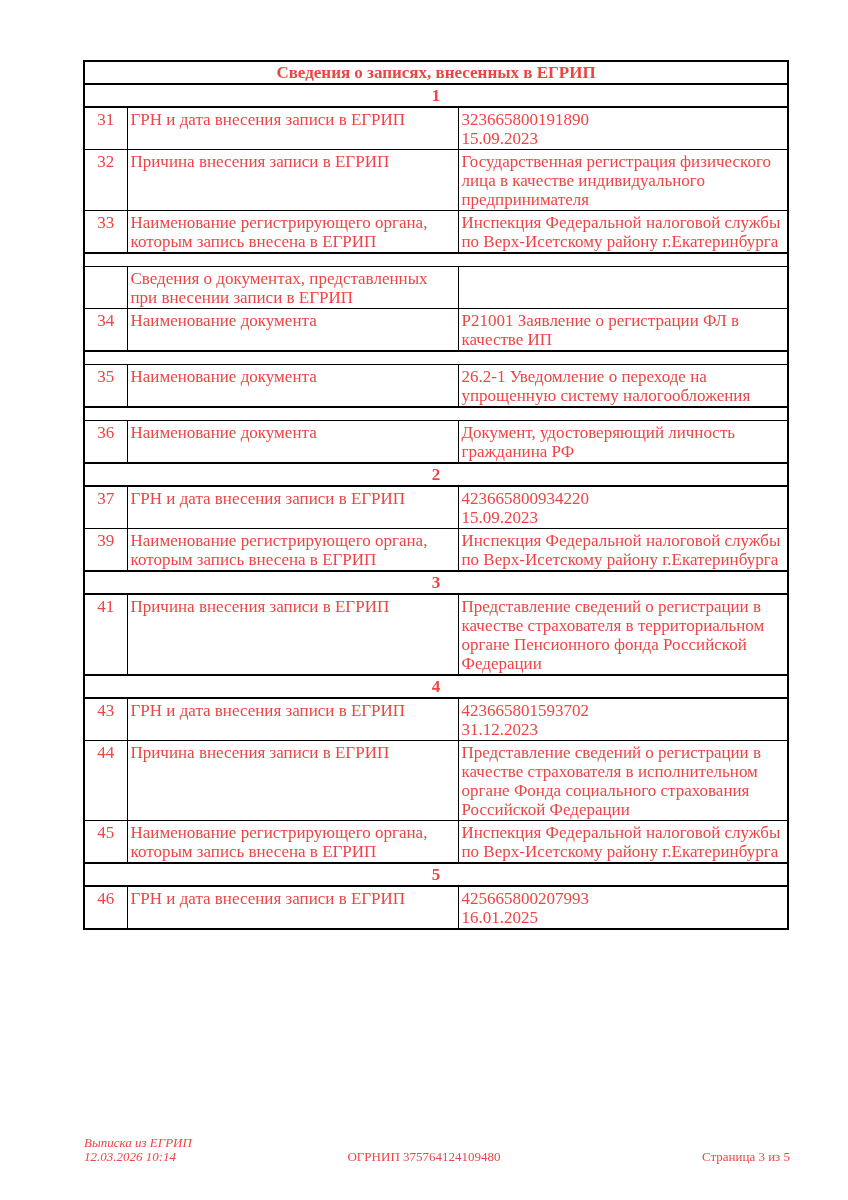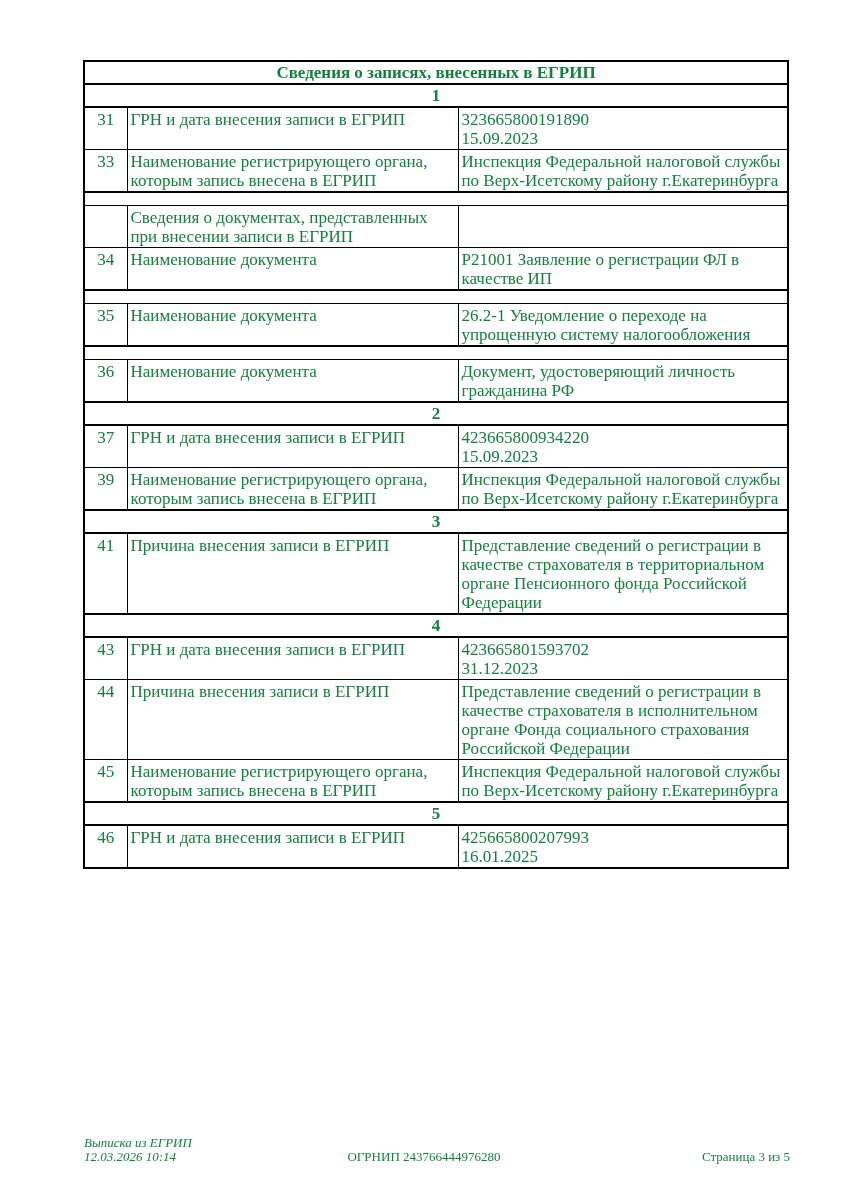--- a/index.html
+++ b/index.html
@@ -6,21 +6,21 @@
     margin: 0;
     padding: 0;
     background: #ffffff;
   }
   .page {
     position: relative;
     width: 848px;
     height: 1200px;
     background: #ffffff;
     font-family: "Liberation Serif", serif;
-    color: #15803d;
+    color: #ef4444;
     overflow: hidden;
   }
   table.egrip {
     position: absolute;
     left: 83px;
     top: 60px;
     width: 704px;
     border-collapse: collapse;
     border: 2px solid #000000;
     table-layout: fixed;
@@ -109,20 +109,27 @@
         <tr class="r-section">
           <td colspan="3">1</td>
         </tr>
         <tr class="r-data">
           <td class="c-num">31</td>
           <td class="c-label">ГРН и дата внесения записи в ЕГРИП</td>
           <td class="c-value">323665800191890
 15.09.2023</td>
         </tr>
         <tr class="r-data">
+          <td class="c-num">32</td>
+          <td class="c-label">Причина внесения записи в ЕГРИП</td>
+          <td class="c-value">Государственная регистрация физического
+лица в качестве индивидуального
+предпринимателя</td>
+        </tr>
+        <tr class="r-data">
           <td class="c-num">33</td>
           <td class="c-label">Наименование регистрирующего органа,
 которым запись внесена в ЕГРИП</td>
           <td class="c-value">Инспекция Федеральной налоговой службы
 по Верх-Исетскому району г.Екатеринбурга</td>
         </tr>
         <tr class="r-spacer">
           <td colspan="3"></td>
         </tr>
         <tr class="r-subheader">
@@ -216,17 +223,17 @@
 16.01.2025</td>
         </tr>
       </tbody>
   </table>
 
   <div class="footer">
     <div class="footer-left">
       <div>Выписка из ЕГРИП</div>
       <div>12.03.2026 10:14</div>
     </div>
-    <div class="footer-center">ОГРНИП 243766444976280</div>
+    <div class="footer-center">ОГРНИП 375764124109480</div>
     <div class="footer-right">Страница 3 из 5</div>
   </div>
 
 </div>
 
 </body></html>

